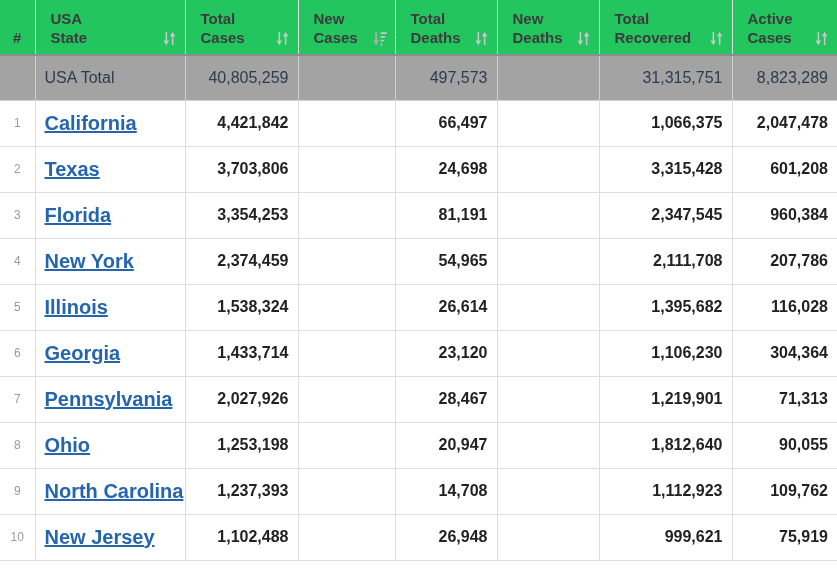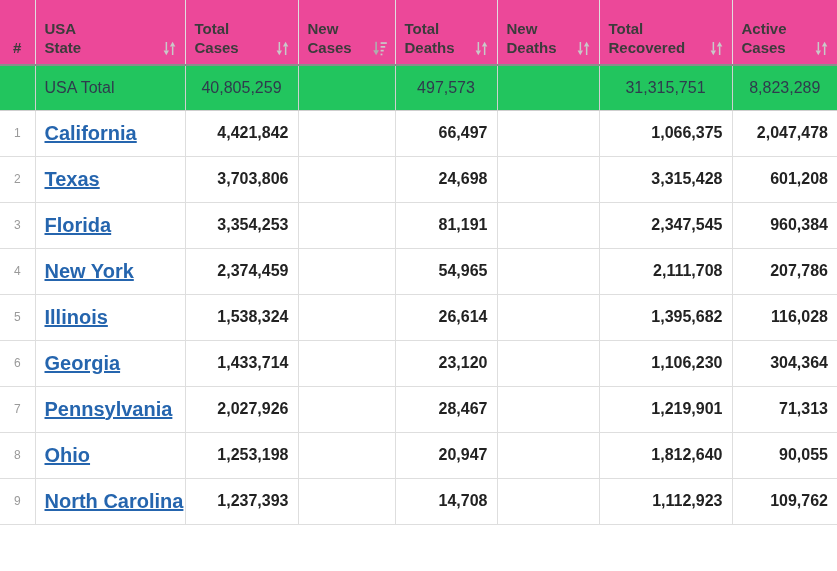--- a/index.html
+++ b/index.html
@@ -27,32 +27,32 @@
   col.c-state { width: 150px; }
   col.c-tcase { width: 113px; }
   col.c-ncase { width: 97px;  }
   col.c-tdeat { width: 102px; }
   col.c-ndeat { width: 102px; }
   col.c-trec  { width: 133px; }
   col.c-acase { width: 105px; }
 
   
   thead th {
-    background: #ec4899;
+    background: #22c55e;
     color: #3c3c3c;
     font-weight: bold;
     font-size: 15px;
     line-height: 19px;
     vertical-align: bottom;
     text-align: left;
-    padding: 6px 9px 7px 9px;
+    padding: 6px 9px 7px 15px;
     border-left: 1px solid #dedede;
     border-bottom: 2px solid #8c8c8c;
     box-sizing: border-box;
-    height: 65px;
+    height: 55px;
     white-space: normal;
   }
   thead th:first-child { border-left: none; }
 
   th .hdr {
     display: flex;
     align-items: flex-end;
     justify-content: space-between;
     gap: 4px;
   }
@@ -71,21 +71,21 @@
     width: 13px;
     height: 15px;
     position: relative;
     display: inline-block;
     margin-bottom: 1px;
   }
   .sort-ico svg { display: block; }
 
   
   tbody tr.total-row td {
-    background: #22c55e;
+    background: #a3a3a3;
     color: #2f3b4d;
     font-weight: normal;
     font-size: 16px;
     height: 45px;
     border-left: 1px solid #cfcfcf;
     border-bottom: 1px solid #cfcfcf;
     padding: 0 9px;
     box-sizing: border-box;
   }
   tbody tr.total-row td:first-child { border-left: none; }
@@ -120,21 +120,21 @@
     color: #2565ae;
     font-weight: bold;
     font-size: 20px;
     text-decoration: underline;
     text-underline-offset: 1px;
   }
   td.num { text-align: right; }
   td.empty { }
 
   .total-row td.lbl { text-align: left; }
-  .total-row td.num { text-align: center; }
+  .total-row td.num { text-align: right; }
 </style>
 </head>
 <body>
 
 <table class="covid-table">
   <colgroup>
     <col class="c-rank">
       <col class="c-state">
       <col class="c-tcase">
       <col class="c-ncase">
@@ -372,14 +372,24 @@
       <tr class="data-row">
         <td class="rank">9</td>
         <td class="state"><a href="#">North Carolina</a></td>
         <td class="num">1,237,393</td>
         <td class="num empty"></td>
         <td class="num">14,708</td>
         <td class="num empty"></td>
         <td class="num">1,112,923</td>
         <td class="num">109,762</td>
       </tr>
+      <tr class="data-row">
+        <td class="rank">10</td>
+        <td class="state"><a href="#">New Jersey</a></td>
+        <td class="num">1,102,488</td>
+        <td class="num empty"></td>
+        <td class="num">26,948</td>
+        <td class="num empty"></td>
+        <td class="num">999,621</td>
+        <td class="num">75,919</td>
+      </tr>
     </tbody>
 </table>
 
 </body></html>

